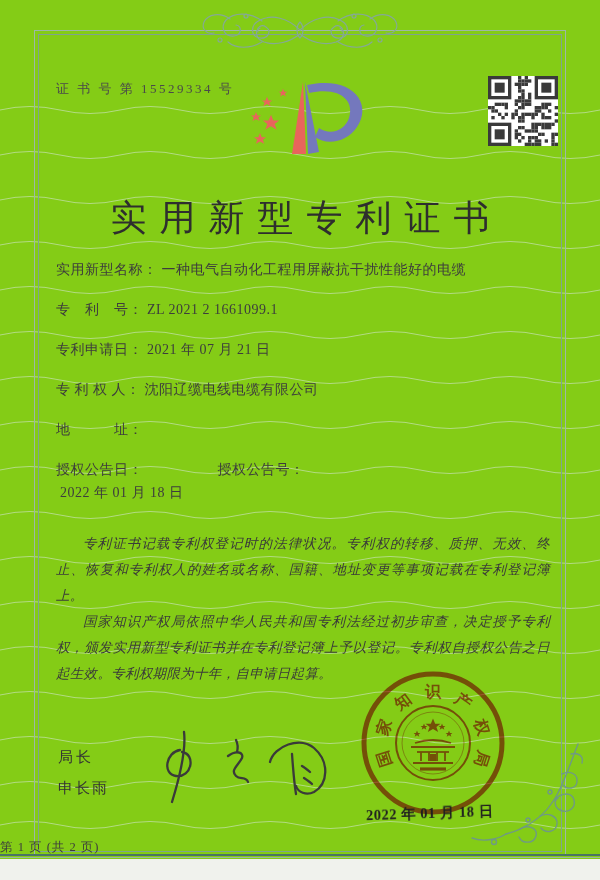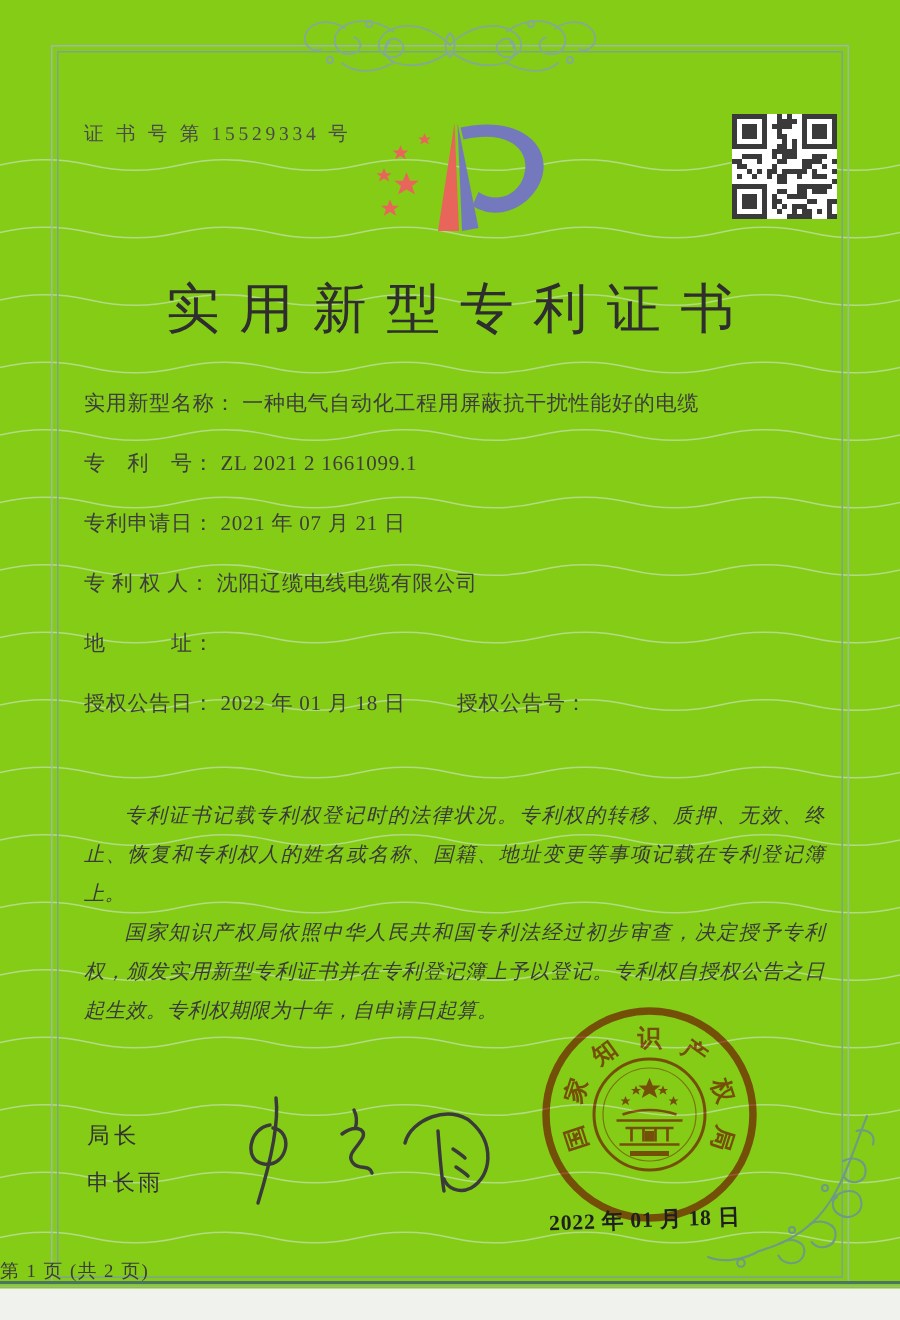--- a/index.html
+++ b/index.html
@@ -19,31 +19,31 @@
   .frame-inner{position:absolute;inset:3px;border:1px solid #7fa391;}
   
   .bottom-rule{position:absolute;left:0;right:0;top:854px;height:2px;background:#4b7563;}
   .bottom-rule2{position:absolute;left:0;right:0;top:857px;height:1px;background:#9ab5a6;}
   .bottom-edge{position:absolute;left:0;right:0;top:859px;bottom:0;background:#f0f2ed;}
   
   .cert-no{position:absolute;left:56px;top:80px;font-size:13px;letter-spacing:2.5px;color:#4a4a4a;white-space:pre;}
   .logo{position:absolute;left:226px;top:74px;}
   .qr{position:absolute;left:488px;top:76px;}
   .title{
-    position:absolute;left:0;right:0;top:182px;margin:0;
+    position:absolute;left:0;right:0;top:182px;margin:12px;
     text-align:center;font-size:36px;font-weight:500;color:#2e2e2e;
     letter-spacing:13px;text-indent:13px;
   }
   
   .fields{position:absolute;left:56px;right:48px;top:258px;font-size:14px;color:#3d3d3d;}
   .field-row{display:flex;line-height:23px;margin-bottom:17px;letter-spacing:.5px;}
   .field-label{white-space:pre;flex:none;}
   .field-value{margin-left:4px;}
   .grant-row{display:flex;gap:34px;}
-  .grant-row .pair{display:flex;}
+  .grant-row .pair{display:flex;flex-direction:column;}
   
   .body-text{position:absolute;left:56px;right:50px;top:531px;font-size:13.5px;
     line-height:26px;color:#3a3a3a;font-style:italic;letter-spacing:.3px;text-align:justify;}
   .body-text p{margin:0;text-indent:2em;}
   
   .signer-title{position:absolute;left:58px;top:748px;font-size:15px;letter-spacing:3px;color:#333;}
   .signer-name{position:absolute;left:58px;top:779px;font-size:15px;letter-spacing:2px;color:#333;}
   .signature-svg{position:absolute;left:142px;top:726px;}
   
   .seal{position:absolute;left:353px;top:663px;mix-blend-mode:multiply;opacity:.92;}

